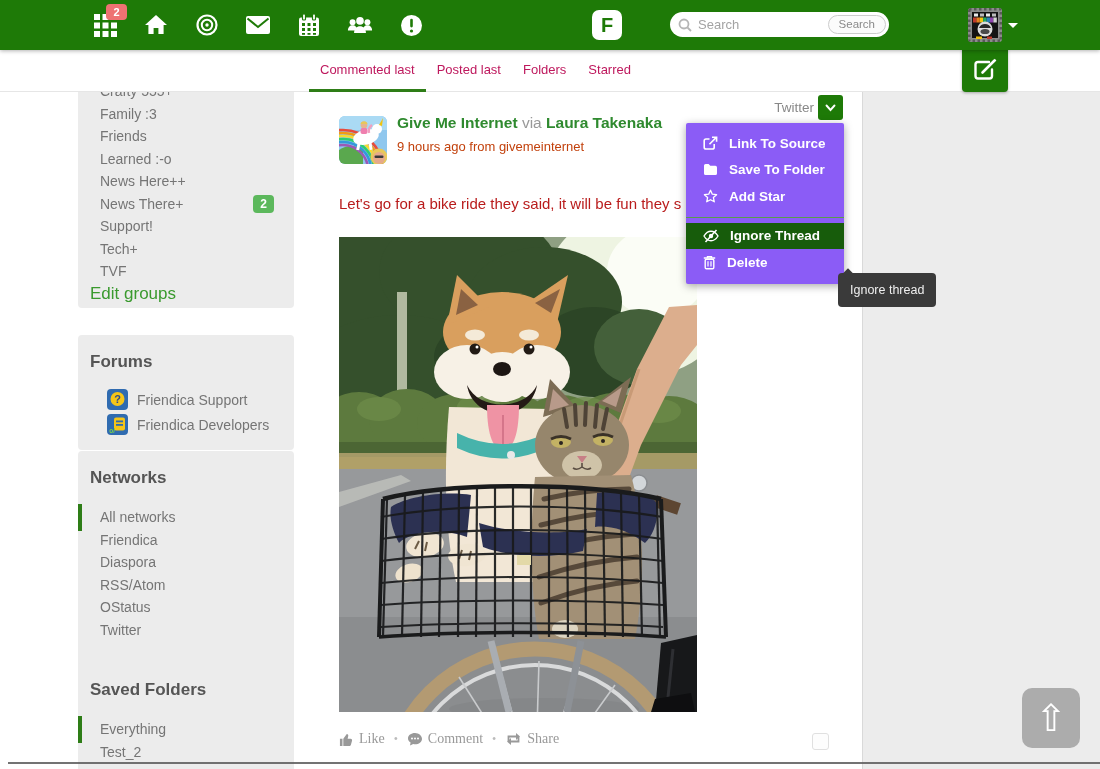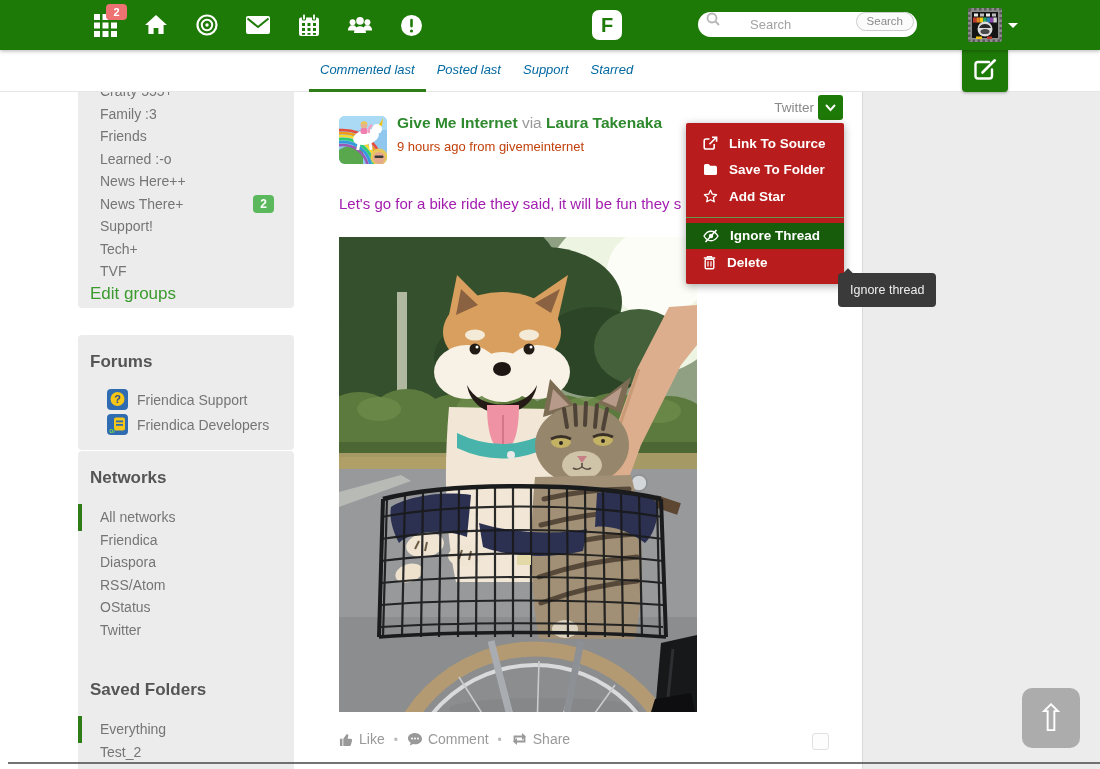--- a/index.html
+++ b/index.html
@@ -16,37 +16,37 @@
             box-shadow:0 1px 4px rgba(0,0,0,.3); z-index:50; }
   .nav-icons { position:absolute; left:92px; top:0; height:50px; display:flex; align-items:center; gap:25px; }
   .nbi { width:26px; height:26px; display:flex; align-items:center; justify-content:center; cursor:pointer; }
   .apps-wrap { position:relative; }
   .nav-badge { position:absolute; left:18px; top:-22px; min-width:21px; height:16px; background:#ee7272;
                border-radius:4px; color:#fff; font-size:11px; font-weight:bold; line-height:16px;
                text-align:center; padding:0 4px; }
   .logo { position:absolute; left:592px; top:10px; width:30px; height:30px; background:#fff; border-radius:7px;
           display:flex; align-items:center; justify-content:center; color:#1e7a07; font-weight:bold;
           font-size:20px; cursor:pointer; }
-  .searchbox { position:absolute; left:698px; top:12px; width:219px; height:25px; background:#fff;
-               border-radius:13px; display:flex; padding:0 3px 0 8px;gap:24px; }
+  .searchbox { position:absolute; left:670px; top:12px; width:219px; height:25px; background:#fff;
+               border-radius:13px; display:flex; align-items:center; padding:0 3px 0 8px; }
   .searchbox input { border:0; outline:0; flex:1; font-size:13px; color:#555; background:transparent;
                      font-family:inherit; min-width:0; padding-left:6px; }
   .searchbox input::placeholder { color:#a3a3a3; }
   .search-btn { height:19px; border:1px solid #cccccc; border-radius:10px; background:#fbfbfb; color:#8a8a8a;
                 font-size:11.5px; padding:0 10px; line-height:17px; cursor:pointer; white-space:nowrap; }
   .nav-avatar { position:absolute; left:968px; top:8px; width:34px; height:34px; border-radius:3px;
                 overflow:hidden; cursor:pointer; }
   .nav-caret { position:absolute; left:1008px; top:23px; width:0; height:0; border-left:5px solid transparent;
                border-right:5px solid transparent; border-top:5px solid #fff; cursor:pointer; }
 
   
   .tabbar { position:absolute; top:50px; left:0; right:0; height:42px; background:#fff;
             border-bottom:1px solid #e6e6e6; z-index:30; }
   .tabs { position:absolute; left:309px; top:0; height:42px; display:flex; }
-  .tab { height:42px; line-height:40px; padding:0 11px; font-size:13px; color:#0369a1; cursor:pointer;font-style:italic; }
+  .tab { height:42px; line-height:40px; padding:0 11px; font-size:13px; color:#be185d; cursor:pointer; }
   .tab.active { border-bottom:3px solid #2e7d17; }
   .compose-btn { position:absolute; left:962px; top:46px; width:46px; height:46px; background:#1e7a07;
                  border-radius:4px; display:flex; align-items:center; justify-content:center; cursor:pointer;
                  box-shadow:0 1px 3px rgba(0,0,0,.3); z-index:35; }
 
   
   .right-aside { position:absolute; left:862px; top:92px; right:0; bottom:0; background:#ececec;
                  border-left:1px solid #d9d9d9; }
 
   
@@ -78,31 +78,31 @@
   .post-avatar { position:absolute; left:19px; top:24px; width:48px; height:48px; border-radius:6px;
                  overflow:hidden; cursor:pointer; }
   .post-head { position:absolute; left:77px; top:22px; font-size:15.5px; white-space:nowrap; }
   .author { color:#2f8a2f; font-weight:bold; cursor:pointer; }
   .via { color:#999; }
   .post-meta { position:absolute; left:77px; top:47px; font-size:13px; color:#c2410c; }
   .net-label { position:absolute; left:450px; top:8px; width:44px; text-align:right; font-size:13.5px;
                color:#888; }
   .dd-toggle { position:absolute; left:498px; top:3px; width:25px; height:25px; background:#1e7a07;
                border-radius:3px; display:flex; align-items:center; justify-content:center; cursor:pointer; }
-  .post-body { position:absolute; left:19px; top:103px; width:520px; font-size:15px; color:#a21caf; }
+  .post-body { position:absolute; left:19px; top:103px; width:520px; font-size:15px; color:#b91c1c; }
   .post-photo { position:absolute; left:19px; top:145px; width:358px; height:475px; overflow:hidden; cursor:pointer; }
   .actions { position:absolute; left:19px; top:639px; display:flex; align-items:flex-end; gap:9px;
-             font-size:14px; color:#999; }
+             font-size:14px; color:#999;font-family:Liberation Serif, serif; }
   .act { display:flex; align-items:center; gap:5px; cursor:pointer; }
   .dot-sep { color:#bbb; font-size:12px; }
   .post-check { position:absolute; left:492px; top:641px; width:17px; height:17px; background:#fdfdfd;
                 border:1px solid #e0e0e0; border-radius:3px; cursor:pointer; }
 
   
-  .ddmenu { position:absolute; left:366px; top:31px; width:158px; background:#b91c1c; border-radius:2px;
+  .ddmenu { position:absolute; left:366px; top:31px; width:158px; background:#8b5cf6; border-radius:2px;
             box-shadow:0 2px 8px rgba(0,0,0,.35); padding:7px 0 8px; z-index:40; }
   .ddmenu li { list-style:none; display:flex; align-items:center; gap:11px; height:26.5px; padding-left:17px;
                color:#fff; font-size:13.5px; font-weight:600; cursor:pointer; white-space:nowrap; }
   .ddmenu li.hl { background:#175c0b; }
   .dd-divider { height:1px; background:#5a9b4c; margin:7px 0 5px; }
 
   
   .tooltip { position:absolute; left:838px; top:273px; background:#3a3a3a; color:#efefef; font-size:12.5px;
              padding:10px 12px; border-radius:4px; z-index:60; white-space:nowrap; }
   .tooltip::before { content:""; position:absolute; left:6px; top:-3px; width:8px; height:8px;
@@ -231,21 +231,21 @@
       <rect x="19" y="28.5" width="5" height="2.5" fill="#c0392b"></rect>
     </svg>
   </div>
   <div class="nav-caret"></div>
 </div>
 
 <div class="tabbar">
   <div class="tabs">
     <div class="tab active">Commented last</div>
     <div class="tab">Posted last</div>
-    <div class="tab">Support</div>
+    <div class="tab">Folders</div>
     <div class="tab">Starred</div>
   </div>
 </div>
 <div class="compose-btn">
   <svg width="26" height="26" viewBox="0 0 26 26">
     <path d="M20 13.5 V20 a2.5 2.5 0 0 1 -2.5 2.5 H6 A2.5 2.5 0 0 1 3.5 20 V8.5 A2.5 2.5 0 0 1 6 6 h11" fill="none" stroke="#fff" stroke-width="2.4" stroke-linecap="round"></path>
     <path d="M10.5 16.5 L22 5" stroke="#fff" stroke-width="2.6" stroke-linecap="round"></path>
     <path d="M22.8 2.8 l1.6 1.6 -1.8 1.8 -1.6 -1.6 Z" fill="#fff"></path>
   </svg>
 </div>

